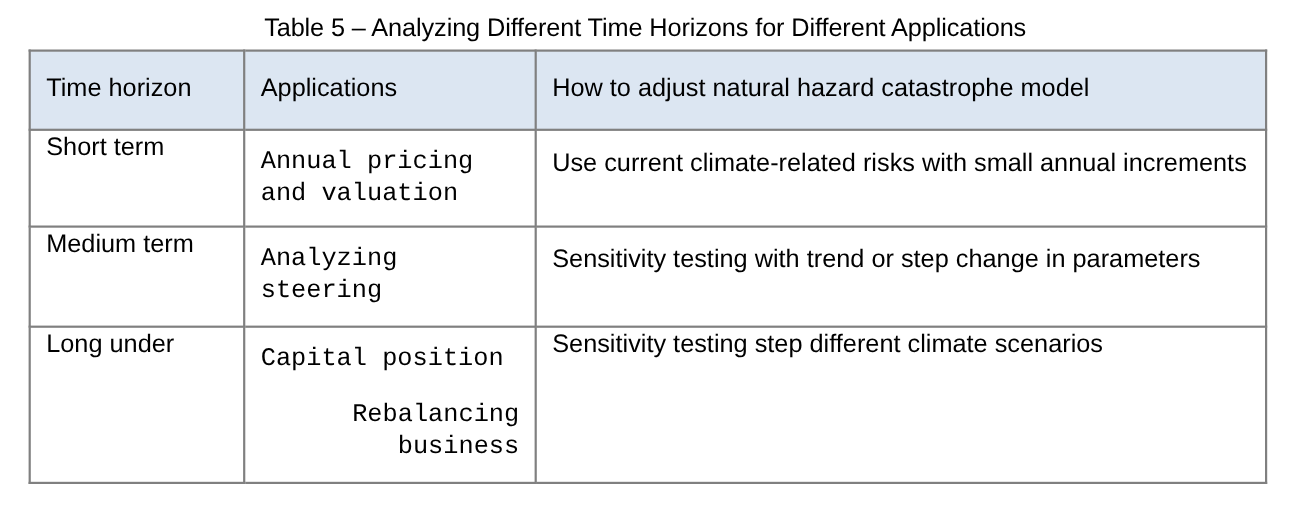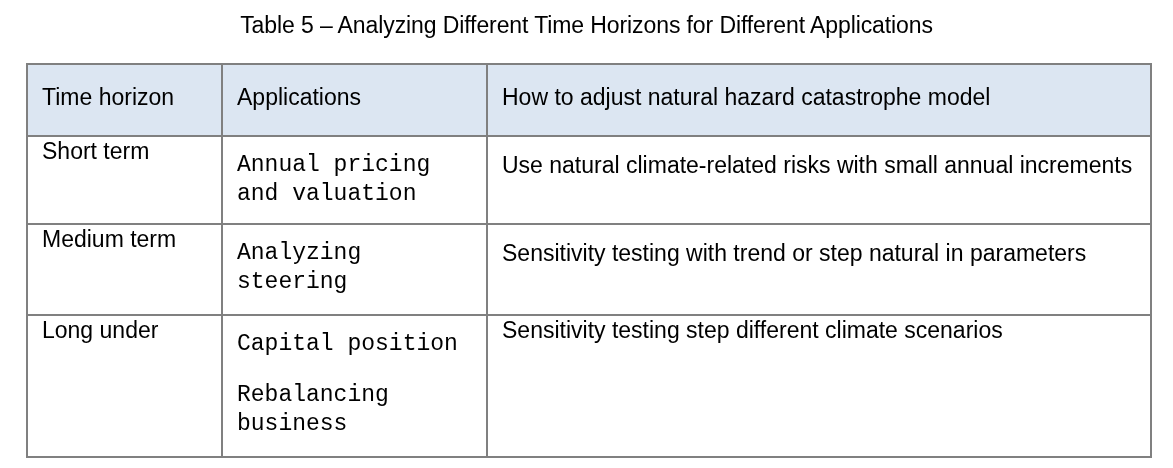--- a/index.html
+++ b/index.html
@@ -27,21 +27,21 @@
     text-align: center;
     font-size: 23px;
     font-weight: normal;
     line-height: 28px;
     letter-spacing: -0.1px;
     color: #000000;
   }
   .table-wrap {
     position: absolute;
     left: 26px;
-    top: 63px;
+    top: 45px;
     width: 1124px;
   }
   table.data-table {
     border-collapse: collapse;
     table-layout: fixed;
     width: 1124px;
     border: 2px solid #808080;
   }
   table.data-table col.c1 { width: 195px; }
   table.data-table col.c2 { width: 265px; }
@@ -77,20 +77,21 @@
   .row-short td { height: 85px; }
   .row-medium td { height: 89px; }
   .row-long td { height: 140px; }
 
   .para {
     margin: 0;
     font-family: Liberation Mono, monospace;
   }
   .para + .para {
     margin-top: 22px;
+    text-align: right;
   }
 </style>
 </head>
 <body>
 
 <div class="page">
 
   <div class="table-title">Table 5 – Analyzing Different Time Horizons for Different Applications</div>
 
   <div class="table-wrap">
@@ -118,35 +119,35 @@
         <tr class="row-short">
           <td class="vmid">
             <div class="cell mid">Short term</div>
           </td>
           <td>
             <div class="cell">
               <p class="para">Annual pricing and valuation</p>
             </div>
           </td>
           <td>
-            <div class="cell">Use natural climate-related risks with small annual increments</div>
+            <div class="cell">Use current climate-related risks with small annual increments</div>
           </td>
         </tr>
 
         <tr class="row-medium">
           <td class="vmid">
             <div class="cell mid">Medium term</div>
           </td>
           <td>
             <div class="cell">
               <p class="para">Analyzing steering</p>
             </div>
           </td>
           <td>
-            <div class="cell">Sensitivity testing with trend or step natural in parameters</div>
+            <div class="cell">Sensitivity testing with trend or step change in parameters</div>
           </td>
         </tr>
 
         <tr class="row-long">
           <td class="vmid">
             <div class="cell mid">Long under</div>
           </td>
           <td>
             <div class="cell">
               <p class="para">Capital position</p>

